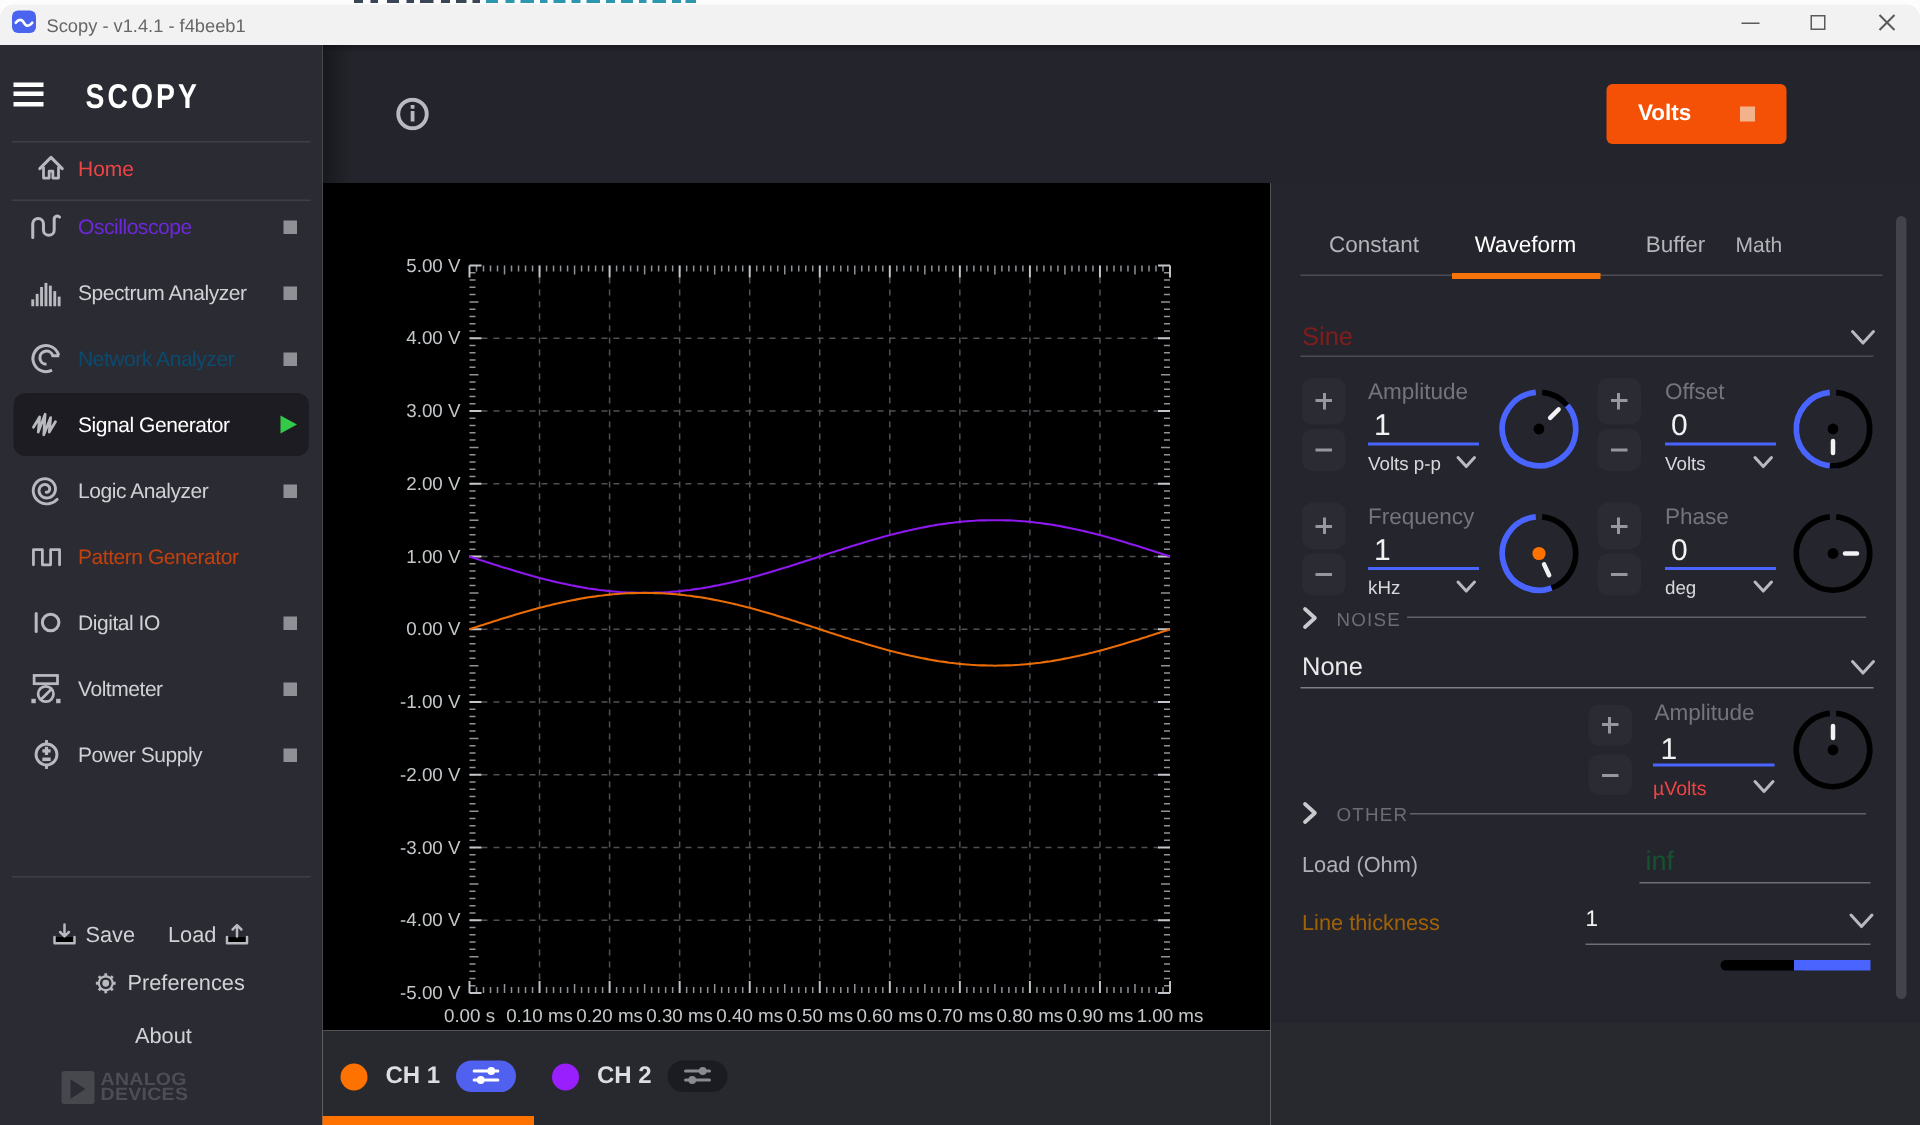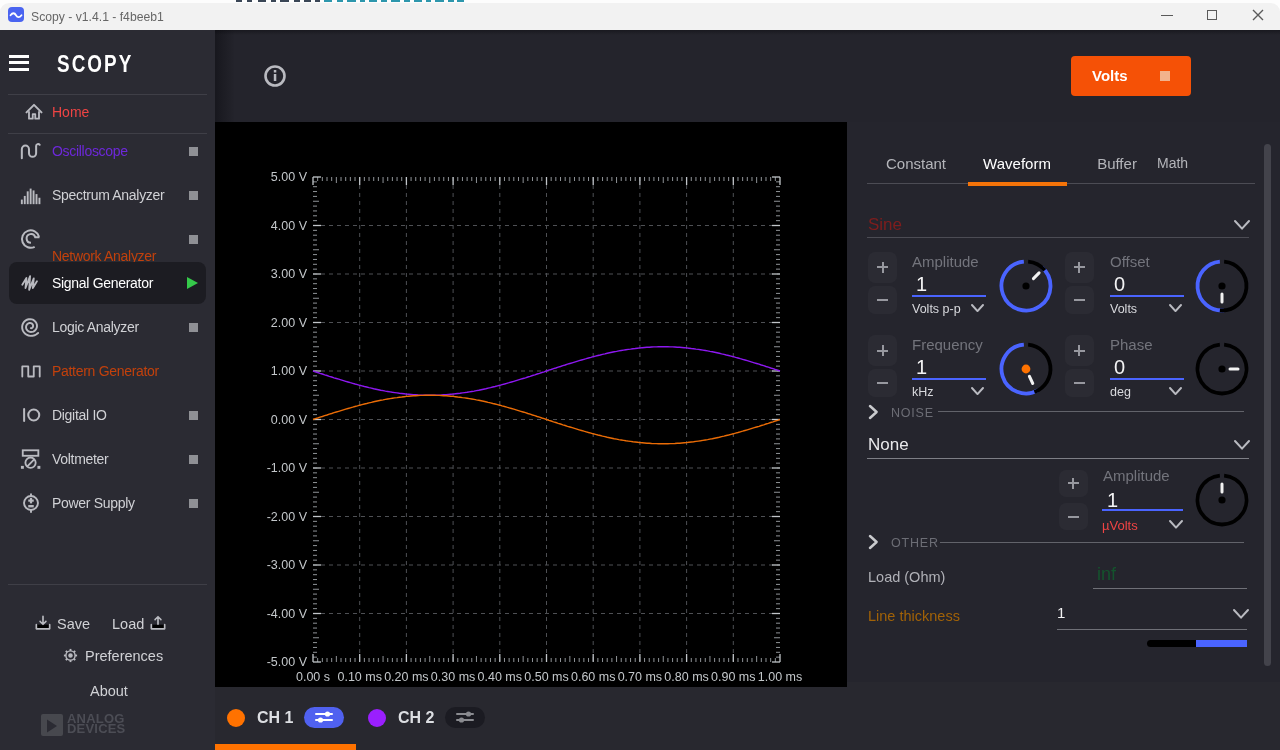--- a/index.html
+++ b/index.html
@@ -70,21 +70,21 @@
       <line x1="18" y1="22" x2="18" y2="11"></line>
       <line x1="21.2" y1="22" x2="21.2" y2="15"></line>
     </g>
   </svg>
 <div class="abs" style="left:52px;top:187px;font-size:14px;letter-spacing:-0.3px;color:#d0d1d5">Spectrum Analyzer</div>
 <div class="abs" style="left:189px;top:191px;width:9px;height:9px;background:#8f9095"></div>
 <svg style="position:absolute;left:20px;top:228px" width="22" height="22" viewBox="0 0 24 24">
     <path d="M16 20.5 A9.5 9.5 0 1 1 20.8 9.5" fill="none" stroke="#b9bac0" stroke-width="2.2" stroke-linecap="butt"></path>
     <path d="M12 16.2 A4.8 4.8 0 1 1 16.6 10 L21.3 10" fill="none" stroke="#b9bac0" stroke-width="2.2" stroke-linecap="butt"></path>
   </svg>
-<div class="abs" style="left:52px;top:248px;font-size:14px;letter-spacing:-0.3px;color:#c2410c">Network Analyzer</div>
+<div class="abs" style="left:52px;top:231px;font-size:14px;letter-spacing:-0.3px;color:#0c4a6e">Network Analyzer</div>
 <div class="abs" style="left:189px;top:235px;width:9px;height:9px;background:#8f9095"></div>
 <div class="abs" style="left:9px;top:262px;width:197px;height:42px;background:#1c1c22;border-radius:8px"></div>
 <svg style="position:absolute;left:20px;top:272px" width="22" height="22" viewBox="0 0 24 24">
     <path d="M2.5 14 L7 6.5 L6 17.5 L11 4.5 L10 19.5 L15 7 L14 17.5 L18.5 10" fill="none" stroke="#b9bac0" stroke-width="2" stroke-linejoin="round" stroke-linecap="round"></path>
   </svg>
 <div class="abs" style="left:52px;top:275px;font-size:14px;letter-spacing:-0.3px;color:#ffffff">Signal Generator</div>
 <svg class="abs" style="left:186px;top:276px" width="13" height="14">
     <path d="M1 1 L12 7 L1 13 Z" fill="#35c94a"></path>
   </svg>
 <svg style="position:absolute;left:20px;top:316px" width="22" height="22" viewBox="0 0 24 24">

